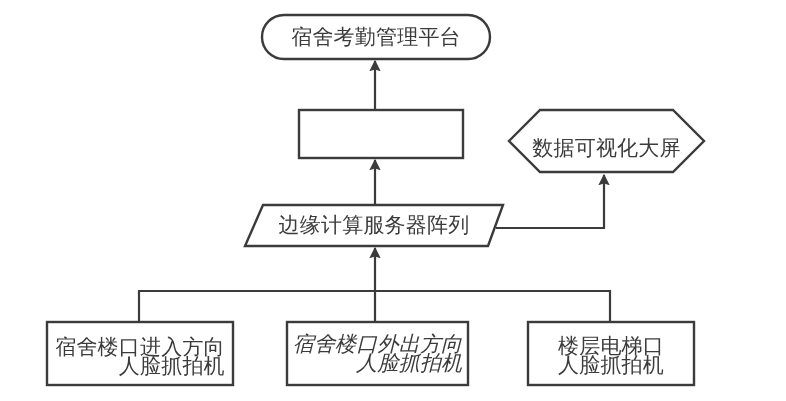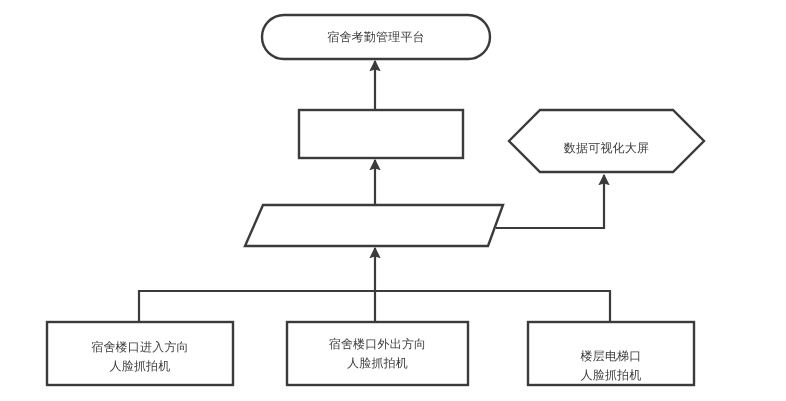--- a/index.html
+++ b/index.html
@@ -24,35 +24,35 @@
     left: 0;
     top: 0;
     width: 786px;
     height: 401px;
   }
   .node-label {
     position: absolute;
     display: flex;
     align-items: center;
     justify-content: center;
-    text-align: center;
+    text-align: right;
     color: #3b3b3b;
-    font-size: 12px;
+    font-size: 21px;
     line-height: 19px;
     letter-spacing: 0.2px;
     white-space: pre-line;
     pointer-events: none;
   }
   .lbl-platform   { left: 262px; top: 15px;  width: 228px; height: 44px; }
   .lbl-cloud      { left: 299px; top: 110px; width: 164px; height: 48px; }
   .lbl-bigscreen  { left: 509px; top: 110px; width: 195px; height: 76px; }
   .lbl-edge       { left: 253px; top: 205px; width: 242px; height: 41px; }
   .lbl-cam1       { left: 47px;  top: 322px; width: 186px; height: 69px; }
-  .lbl-cam2       { left: 287px; top: 322px; width: 181px; height: 63px; }
-  .lbl-cam3       { left: 528px; top: 334px; width: 166px; height: 63px; }
+  .lbl-cam2       { left: 287px; top: 322px; width: 181px; height: 63px; font-style: italic; }
+  .lbl-cam3       { left: 528px; top: 324px; width: 166px; height: 63px; }
 </style>
 </head>
 <body>
 
 <div id="diagram-canvas">
 
   <svg id="diagram-svg" viewBox="0 0 786 401" xmlns="http://www.w3.org/2000/svg">
     <defs>
       <marker id="arrowhead" viewBox="0 0 10 10" refX="9" refY="5" markerWidth="5.2" markerHeight="5.2" orient="auto-start-reverse">
         <path d="M 0 0 L 10 5 L 0 10 L 1.6 5 z" fill="#3b3b3b"></path>
@@ -81,20 +81,21 @@
     <rect x="47" y="322" width="186" height="63" fill="#ffffff" stroke="#3b3b3b" stroke-width="2.4"></rect>
     <rect x="287" y="322" width="181" height="63" fill="#ffffff" stroke="#3b3b3b" stroke-width="2.4"></rect>
     <rect x="528" y="322" width="166" height="63" fill="#ffffff" stroke="#3b3b3b" stroke-width="2.4"></rect>
   </svg>
 
   <div class="node-label lbl-platform">宿舍考勤管理平台</div>
 
 
   <div class="node-label lbl-bigscreen">数据可视化大屏</div>
 
+  <div class="node-label lbl-edge">边缘计算服务器阵列</div>
 
   <div class="node-label lbl-cam1">宿舍楼口进入方向
 人脸抓拍机</div>
 
   <div class="node-label lbl-cam2">宿舍楼口外出方向
 人脸抓拍机</div>
 
   <div class="node-label lbl-cam3">楼层电梯口
 人脸抓拍机</div>
 

